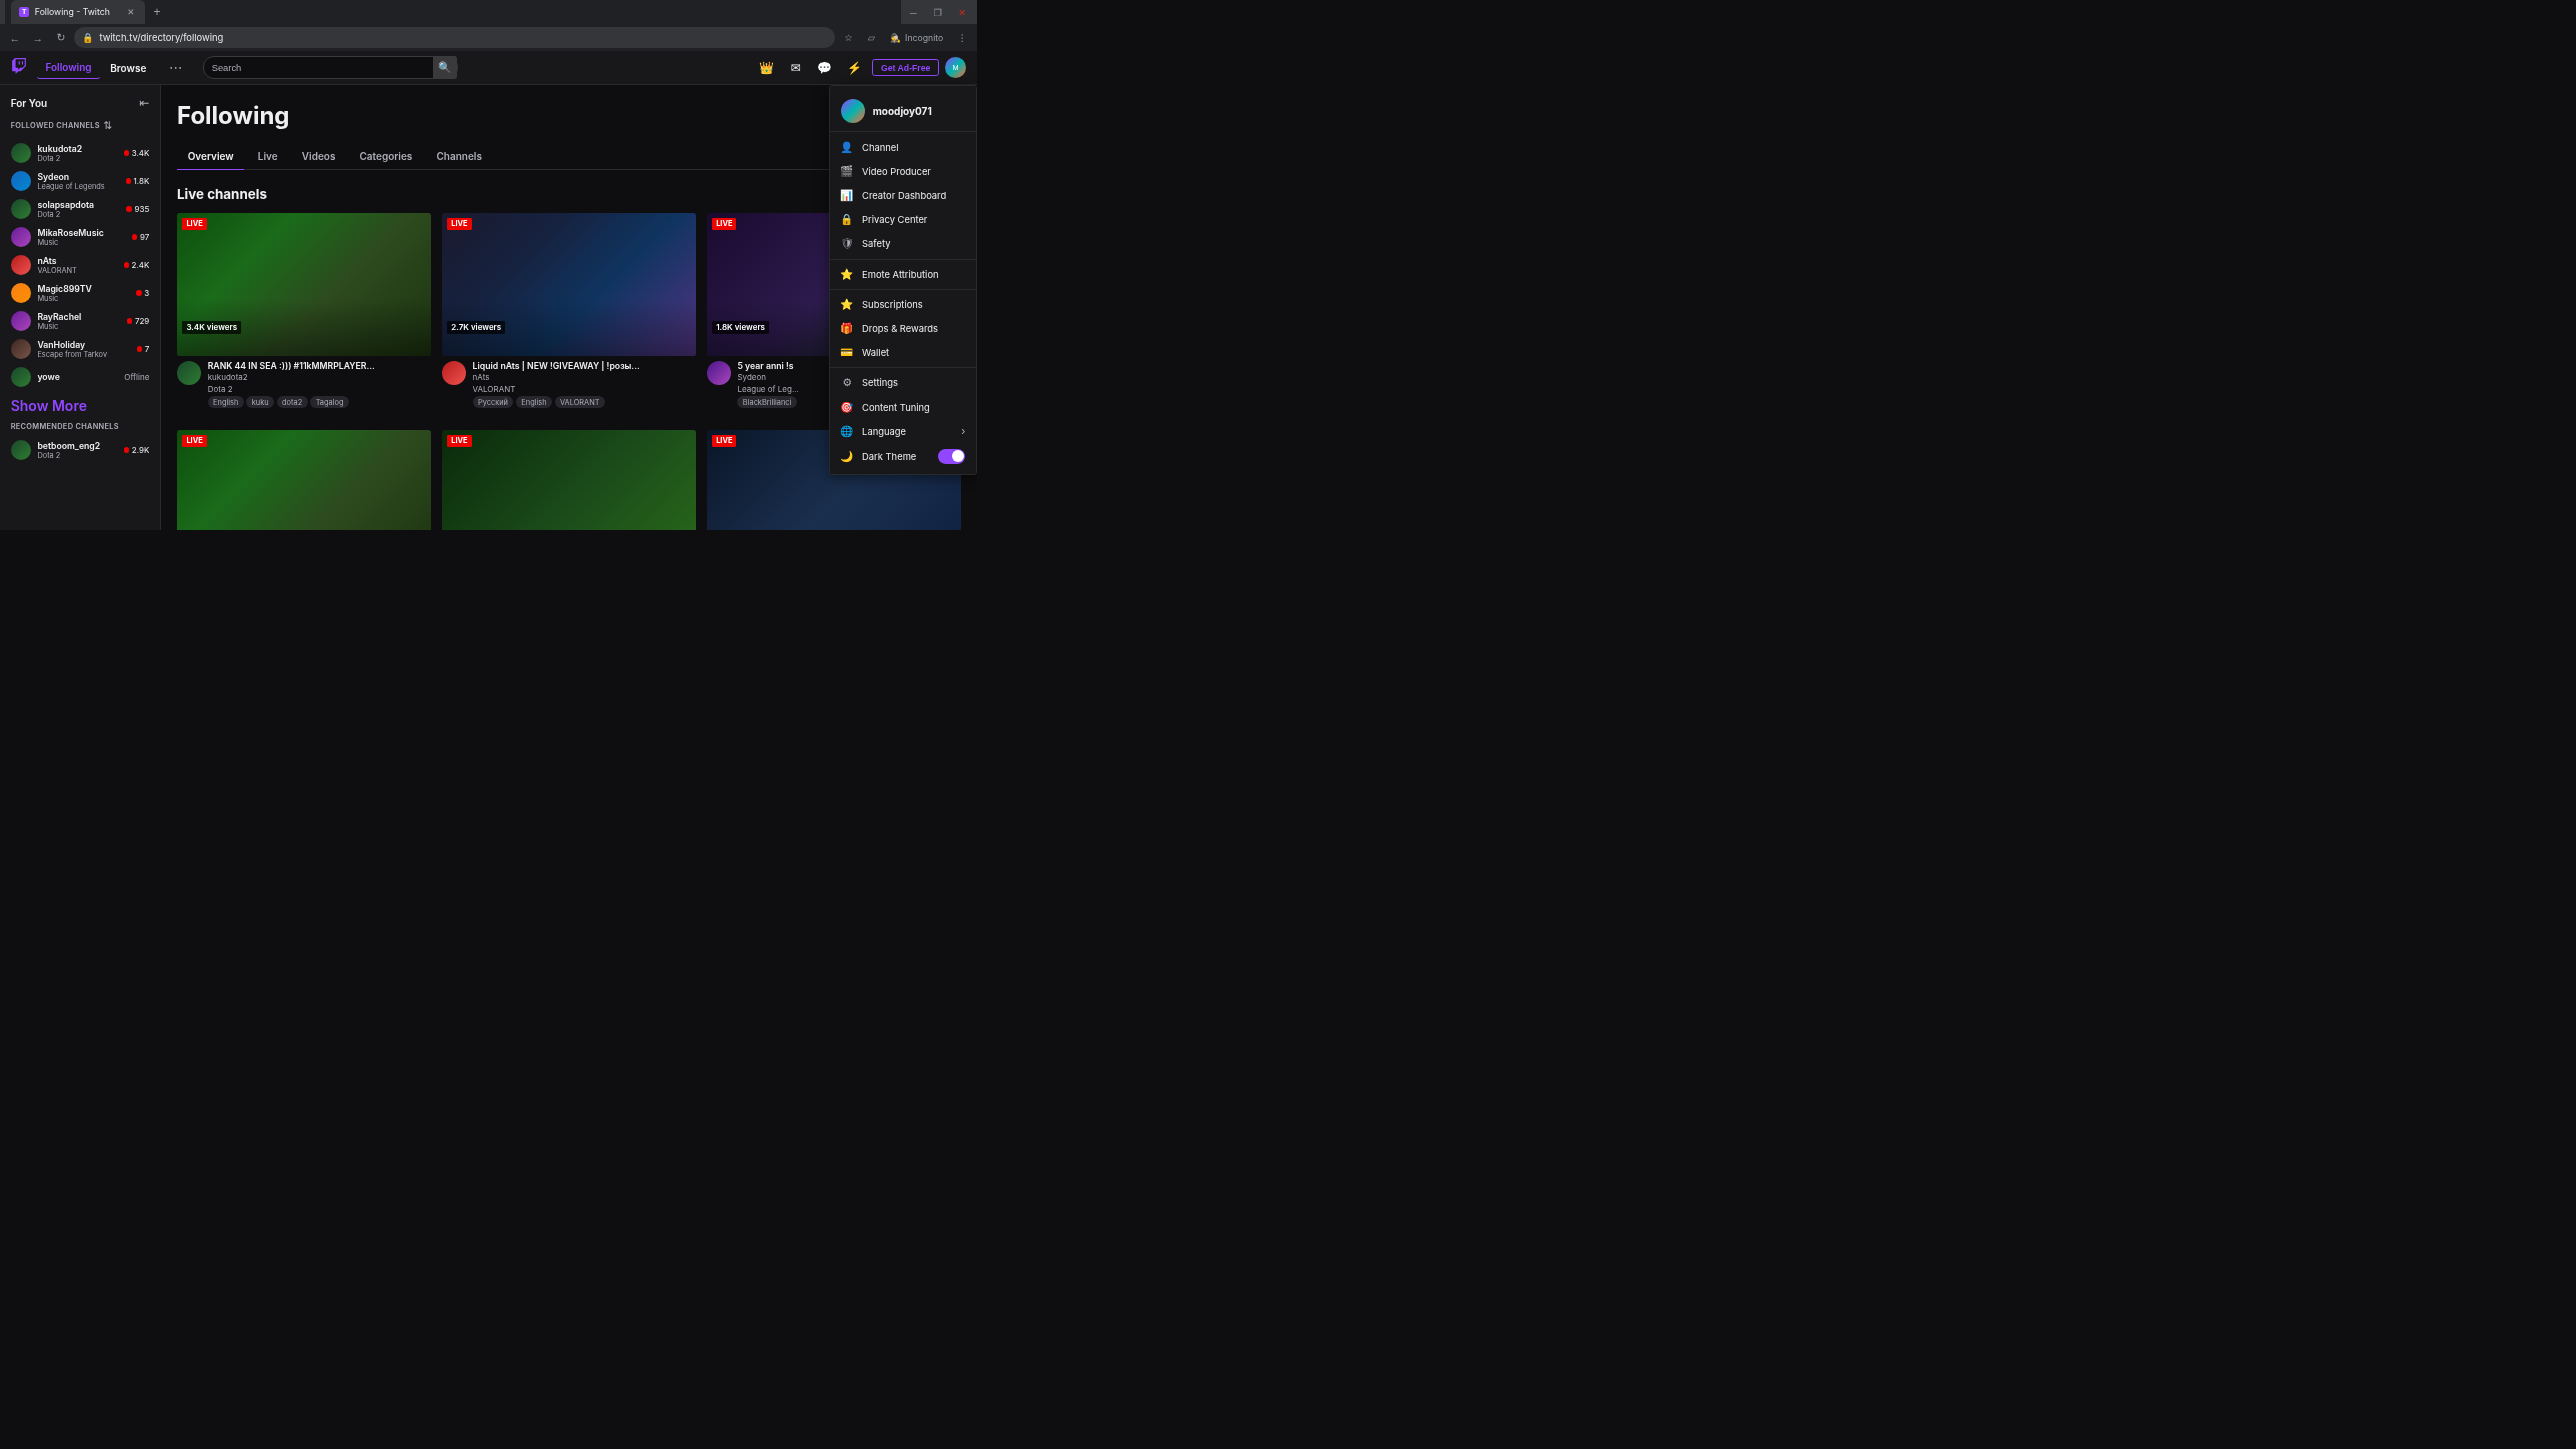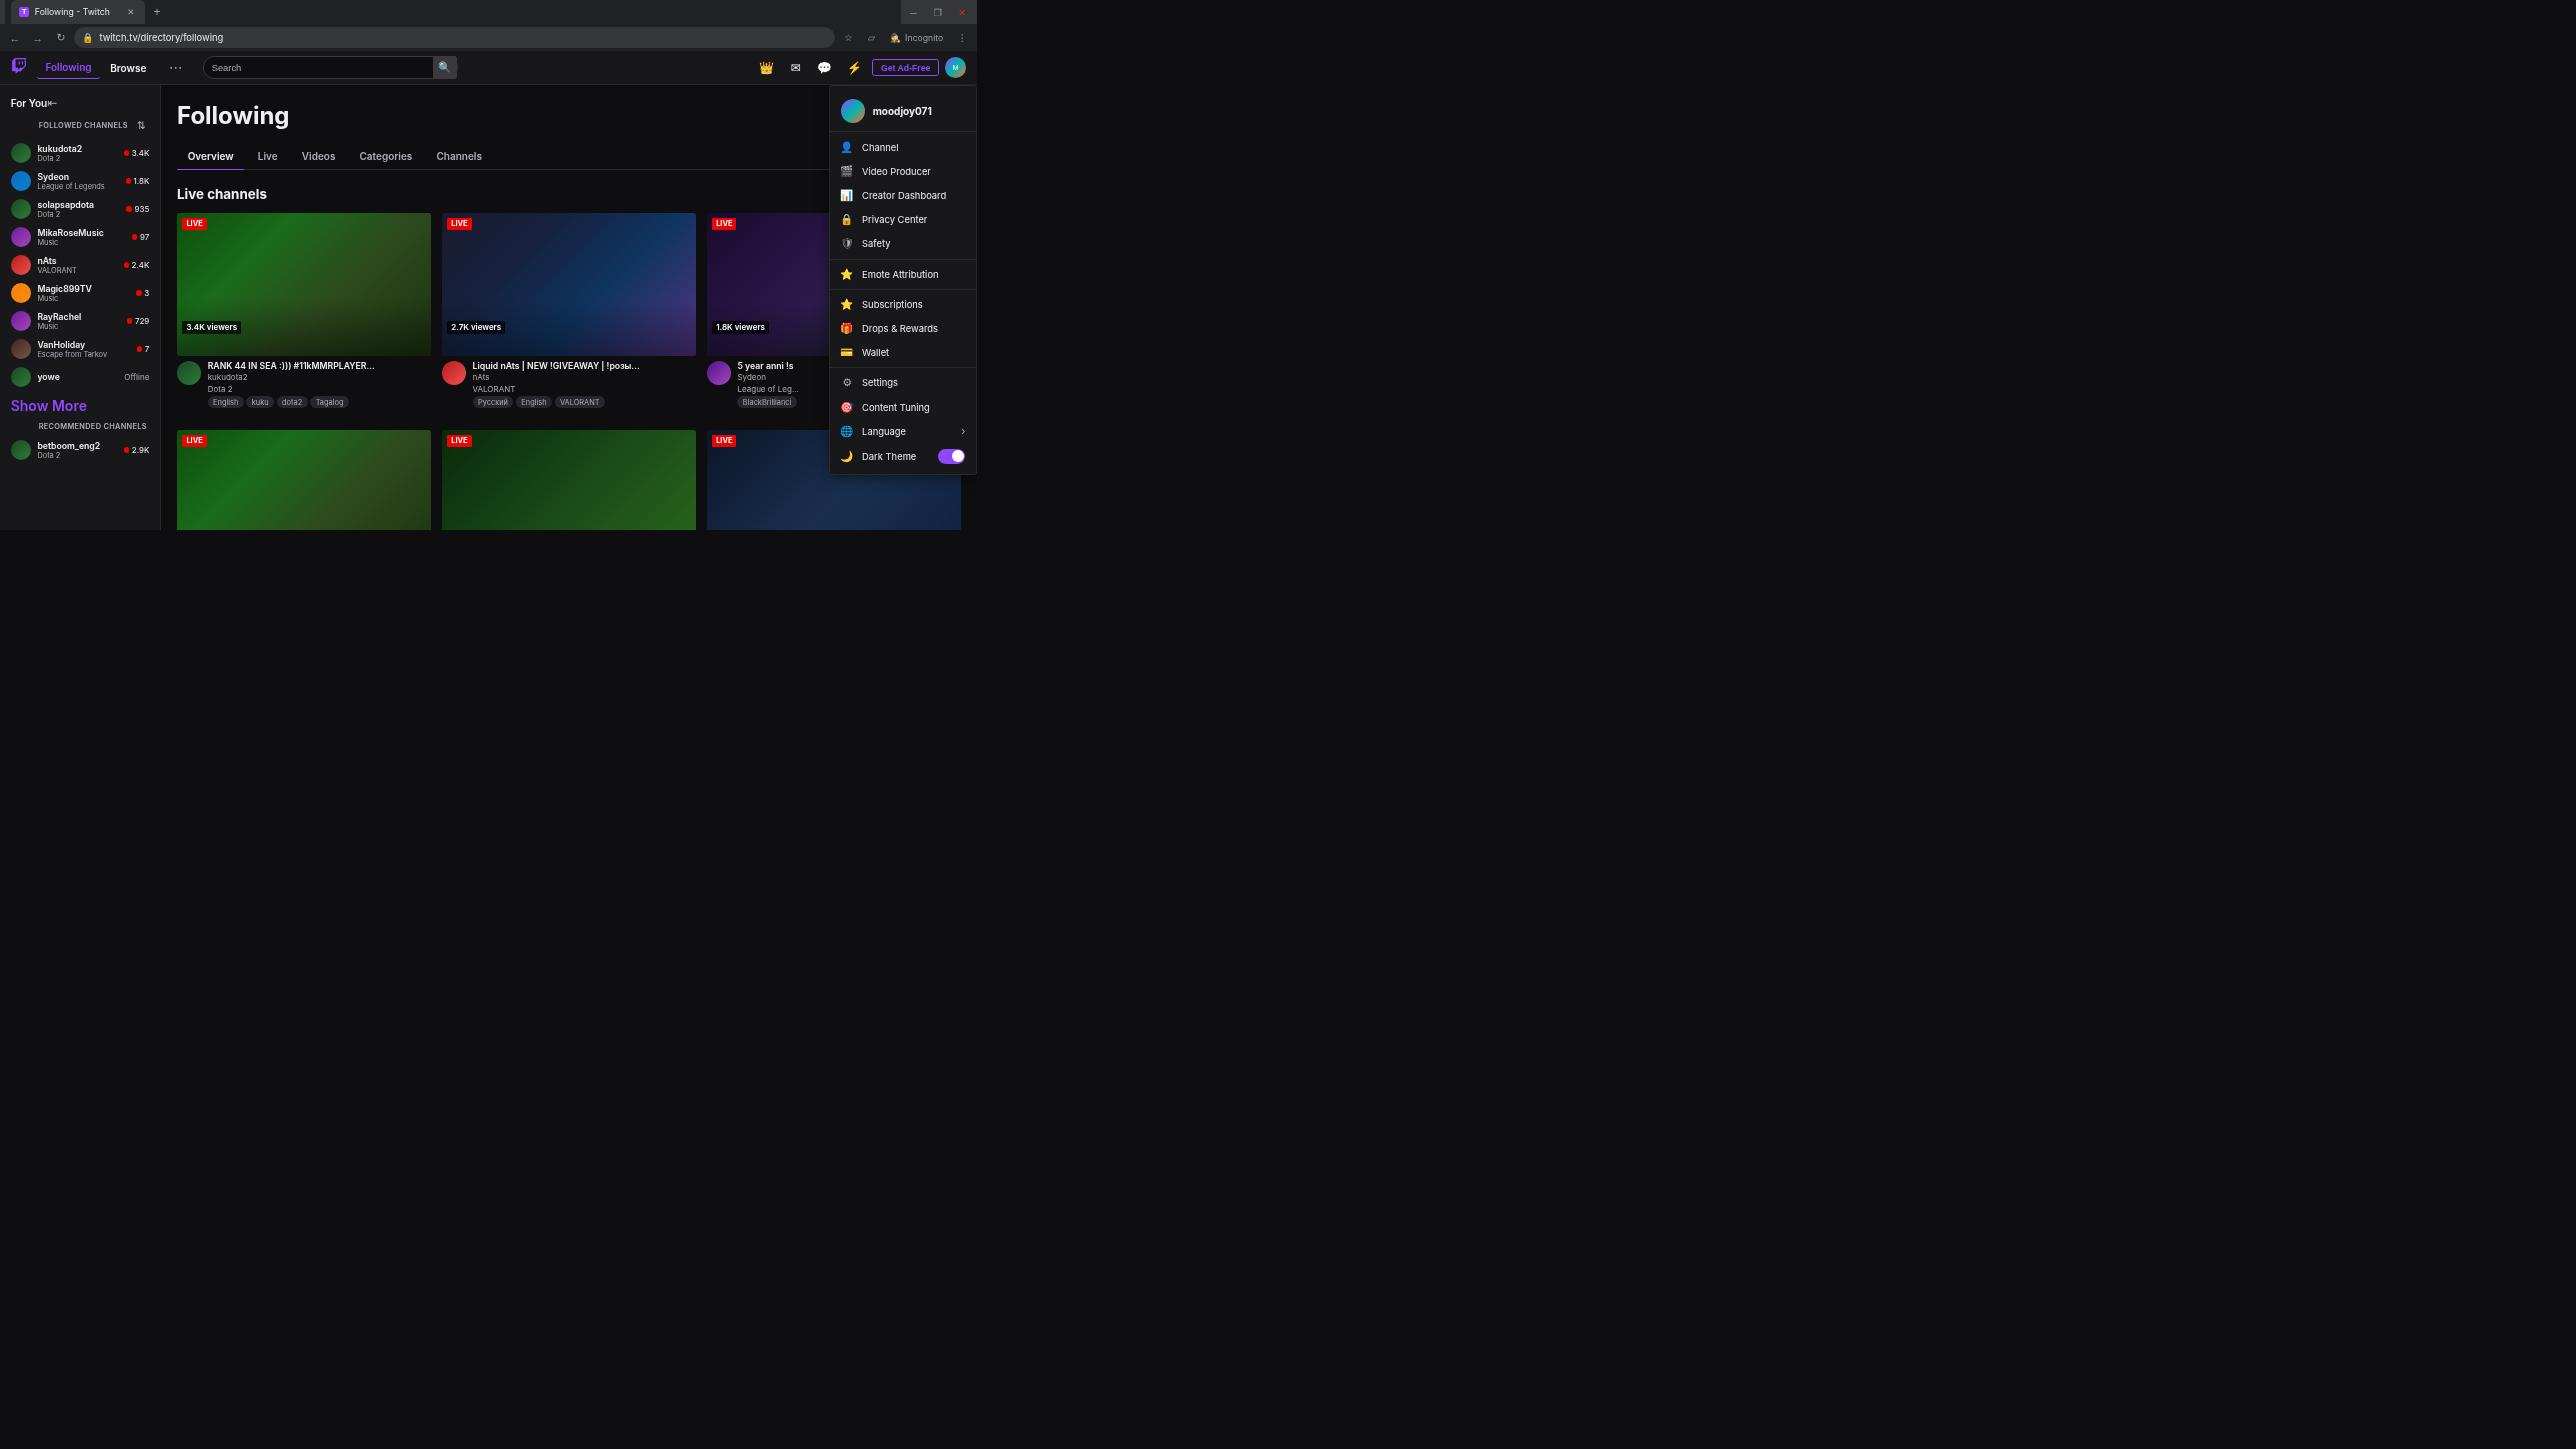--- a/index.html
+++ b/index.html
@@ -283,23 +283,21 @@
       overflow-y: auto;
       flex-shrink: 0;
       padding: 8px 0;
     }
     .sidebar::-webkit-scrollbar { width: 2.7px; }
     .sidebar::-webkit-scrollbar-thumb { background: #3a3a3d; border-radius: 1.3px; }
 
     .sidebar-section-header {
       display: flex;
       align-items: center;
-      justify-content: space-between;
       padding: 2.7px 10.7px 5.4px;
-      margin-left: 28px;
     }
     .sidebar-section-title {
       font-size: 7.4px;
       font-weight: 600;
       color: #adadb8;
       letter-spacing: 0.3px;
       text-transform: uppercase;
     }
     .sidebar-section-btn {
       background: transparent;
@@ -307,21 +305,21 @@
       color: #adadb8;
       cursor: pointer;
       font-size: 10.7px;
       display: flex; align-items: center; justify-content: center;
       width: 16px; height: 16px;
     }
 
     .for-you-header {
       display: flex;
       align-items: center;
-      justify-content: flex-start;
+      justify-content: space-between;
       padding: 2.7px 10.7px 5.4px;
     }
     .for-you-title {
       font-size: 10px;
       font-weight: 600;
       color: #efeff1;
     }
     .collapse-btn {
       background: transparent;
       border: none;

